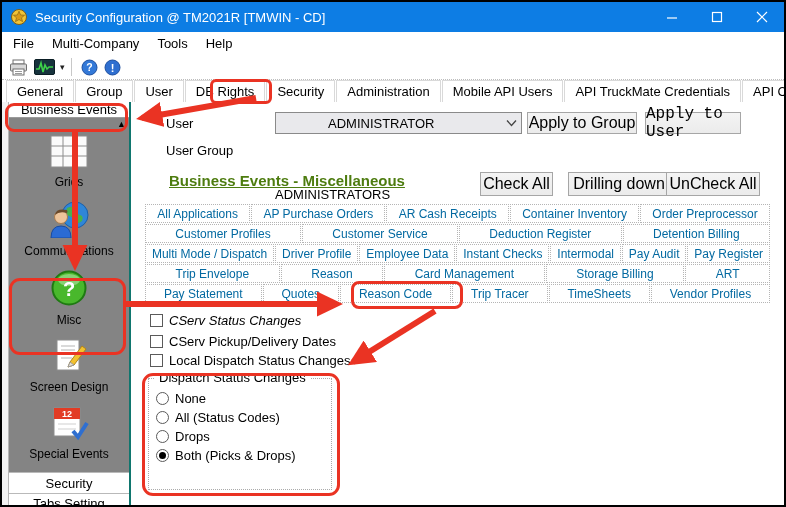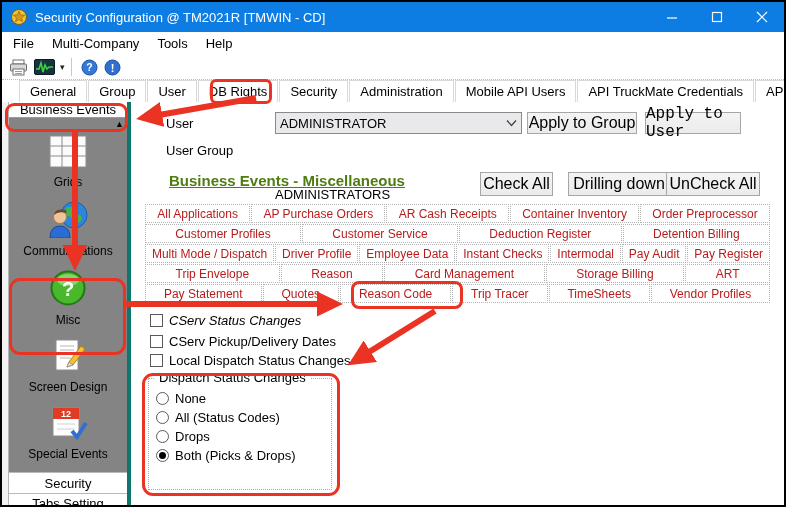--- a/index.html
+++ b/index.html
@@ -13,45 +13,45 @@
   .wbtn{width:45px;height:30px;display:flex;align-items:center;justify-content:center;}
   
   .menubar{height:23px;display:flex;align-items:center;padding-left:2px;background:#fff;font-size:13px;color:#000;}
   .menu-item{padding:2px 9px;cursor:default;}
   
   .toolbar{height:25px;display:flex;align-items:center;padding-left:4px;background:#fff;border-bottom:1px dotted #bdbdbd;}
   .tbtn{display:flex;align-items:center;justify-content:center;padding:1px 3px;}
   .tsep{width:1px;height:18px;background:#c8c8c8;margin:0 6px;}
   .ddarrow{font-size:9px;color:#222;margin-left:2px;}
   
-  .tabrow{height:22px;display:flex;align-items:stretch;padding-left:17px;background:#fff;font-size:13px;}
+  .tabrow{height:22px;display:flex;align-items:stretch;padding-left:4px;background:#fff;font-size:13px;}
   .tab{display:flex;align-items:center;padding:0 10px;border:1px solid #d9d9d9;border-bottom:none;margin-right:1px;white-space:nowrap;color:#000;background:#fff;}
   
   .content{display:flex;height:403px;}
-  .sidebar{width:129px;display:flex;border-right:4px solid #0f766e;}
+  .sidebar{width:129px;display:flex;border-right:2px solid #0f766e;}
   .side-strip{width:7px;background:#f2f2f2;border-right:1px solid #b5b5b5;}
   .side-col{flex:1;display:flex;flex-direction:column;}
   .side-header{height:27px;background:#fff;border-bottom:1px solid #9a9a9a;display:flex;align-items:center;justify-content:center;font-size:13px;color:#000;}
   .side-gray{flex:1;background:#848484;position:relative;display:flex;flex-direction:column;align-items:center;padding-top:16px;}
   .scrollup{position:absolute;top:2px;right:3px;font-size:9px;color:#000;line-height:9px;cursor:default;}
   .side-item{display:flex;flex-direction:column;align-items:center;margin-bottom:11px;cursor:default;}
   .side-item .lbl{font-size:12px;color:#000;margin-top:2px;white-space:nowrap;}
   .side-bottom{background:#fff;}
   .side-tab{height:21px;border-top:1px solid #b9b9b9;display:flex;align-items:center;justify-content:center;font-size:13px;color:#000;background:#fff;}
   .side-tab:last-child{border-bottom:1px solid #b9b9b9;}
   
   .main{flex:1;position:relative;background:#fff;font-size:13px;color:#000;}
   .abs{position:absolute;}
   .combo{width:247px;height:22px;background:#e9e9ec;border:1px solid #8a8a8a;display:flex;align-items:center;padding:0 4px;font-size:13px;}
-  .combo .val{flex:1;}
+  .combo .val{flex:1;margin-left:48px;}
   .btn{background:linear-gradient(#f4f4f4,#ebebeb);border:1px solid #a6a6a6;font-size:16px;display:flex;align-items:center;justify-content:center;color:#000;}
   .heading{font-size:15px;font-weight:bold;text-decoration:underline;color:#4d7c0f;white-space:nowrap;}
   .catgrid{left:14px;top:102px;width:626px;}
   .catrow{display:flex;height:19px;margin-bottom:1px;}
-  .catbtn{flex:1 1 auto;border:1px dotted #b5b5b5;background:#fff;display:flex;align-items:center;justify-content:center;font-size:12px;white-space:nowrap;padding:0 4px;overflow:hidden;margin-right:1px;color:#b91c1c;}
+  .catbtn{flex:1 1 auto;border:1px dotted #b5b5b5;background:#fff;display:flex;align-items:center;justify-content:center;font-size:12px;white-space:nowrap;padding:0 4px;overflow:hidden;margin-right:1px;color:#0369a1;}
   .cbrow{display:flex;align-items:center;height:19px;}
   .cb{width:13px;height:13px;border:1px solid #5a5a5a;background:#fff;margin-right:6px;flex:0 0 auto;}
   .groupbox{border:1px dotted #ababab;position:absolute;left:17px;top:276px;width:184px;height:112px;padding:10px 0 0 7px;}
   .legend{position:absolute;top:-9px;left:6px;background:#fff;padding:0 4px;font-size:13px;white-space:nowrap;}
   .radrow{display:flex;align-items:center;height:19px;}
   .radio{width:13px;height:13px;border:1px solid #5a5a5a;border-radius:50%;background:#fff;margin-right:6px;position:relative;flex:0 0 auto;}
   .radio.checked::after{content:"";position:absolute;left:2px;top:2px;width:7px;height:7px;border-radius:50%;background:#000;}
   
   .ann{position:absolute;border:3px solid #ea3323;pointer-events:none;}
   .arrows{position:absolute;left:0;top:0;width:786px;height:507px;pointer-events:none;}

